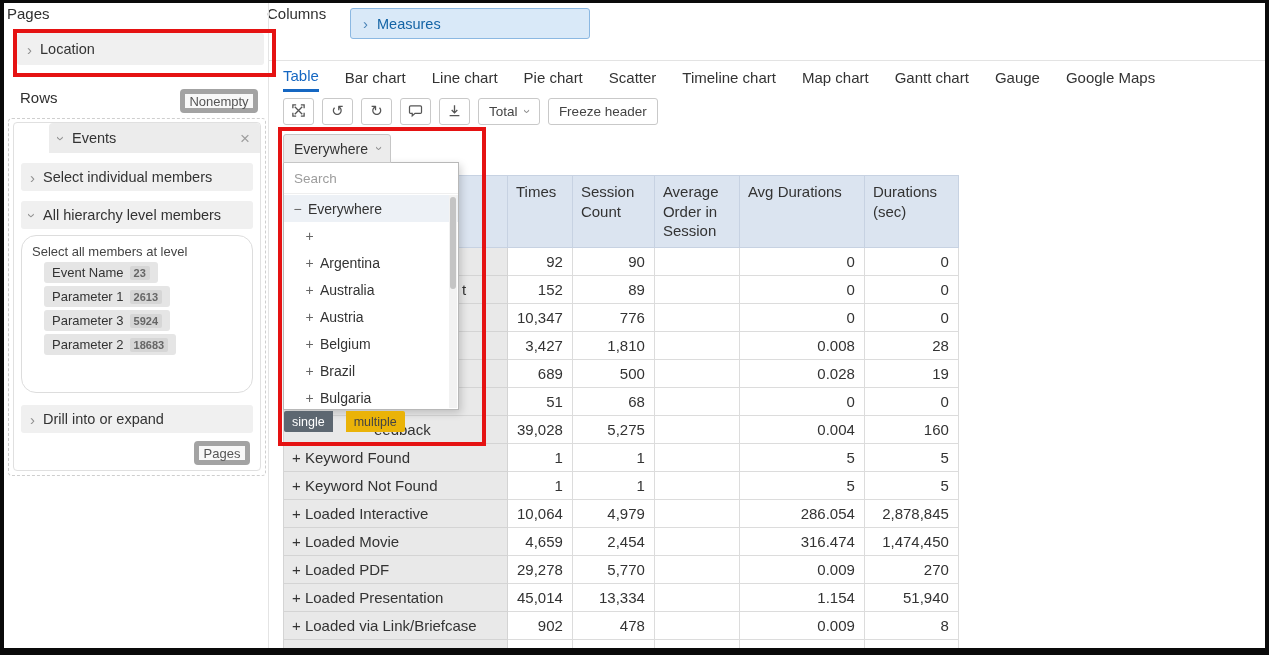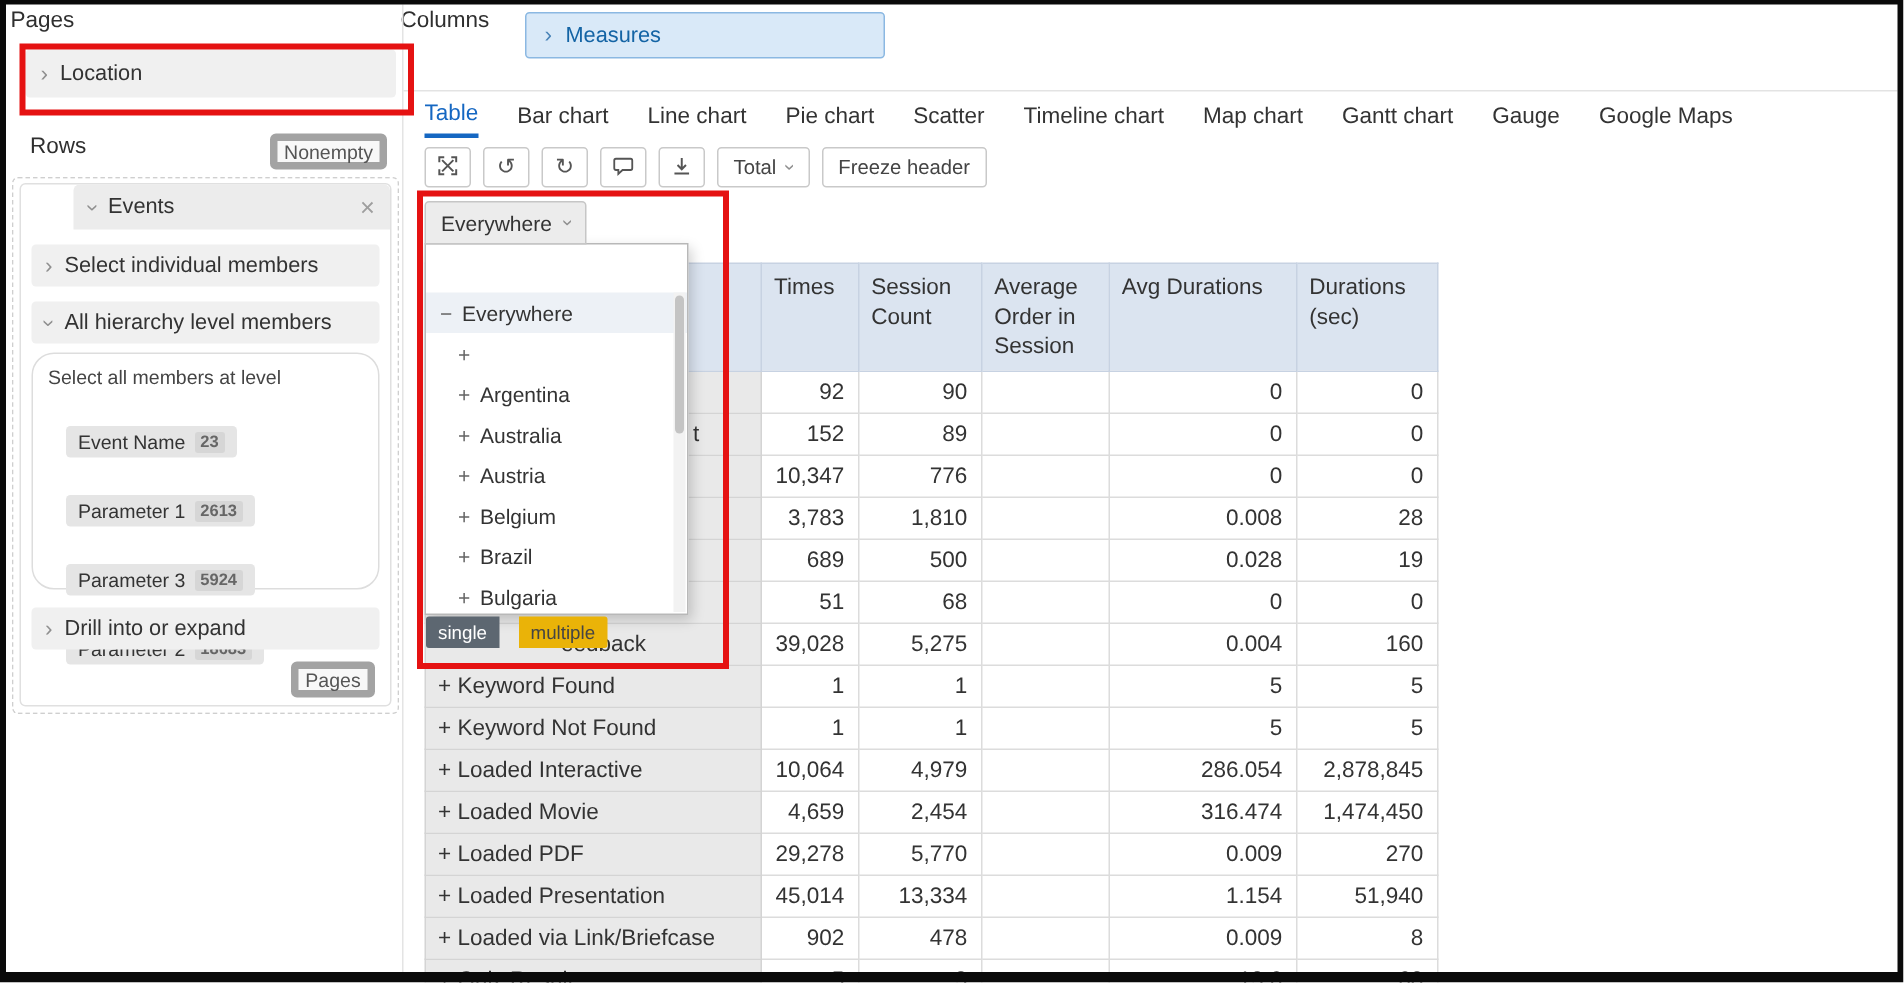--- a/index.html
+++ b/index.html
@@ -27,21 +27,21 @@
                   border:1px solid #e0e0e0; border-radius:4px; z-index:3; }
   #events-header { position:absolute; top:0; left:0; right:0; height:30px; background:#ececec;
                    border-radius:4px 4px 0 0; display:flex; align-items:center; padding:0 10px;
                    font-size:14.5px; gap:8px; box-sizing:border-box;margin-left:35px; }
   #events-close { margin-left:auto; color:#9e9e9e; font-size:17px; line-height:1; }
   #select-individual { position:absolute; left:7px; top:40px; width:232px; height:28px; padding-left:9px; }
   #all-hierarchy     { position:absolute; left:7px; top:78px; width:232px; height:28px; padding-left:9px; }
   #members-box { position:absolute; left:7px; top:112px; width:232px; height:158px; border:1px solid #ddd;
                  border-radius:15px; background:#fff; padding:8px 10px; box-sizing:border-box;
                  font-size:13px; color:#444; }
-  .chip-line { margin-top:25px;padding-left:12px; }
+  .chip-line { margin-top:3px;padding-left:12px; }
   .chip { display:inline-flex; align-items:center; background:#e5e5e5; border-radius:3px;
           padding:3px 8px; font-size:13px; color:#333; gap:6px; }
   .chip-count { font-size:11px; color:#666; background:#d6d6d6; border-radius:2px; padding:1px 4px;font-weight:bold; }
   #drill-row { position:absolute; left:7px; top:282px; width:232px; height:28px; padding-left:9px; }
   #pages-btn { position:absolute; right:10px; top:318px; width:56px; height:24px; }
   
   #columns-label { left:267px; top:5px; }
   #measures-chip { left:350px; top:8px; width:240px; height:31px; background:#d9e9f8;
                    border:1px solid #8bb8e2; border-radius:3px; display:flex; align-items:center;
                    padding-left:12px; gap:9px; font-size:14.5px; color:#1464a5; box-sizing:border-box; }
@@ -138,21 +138,21 @@
       <tr class="datarow">
         <td class="rowhdr"></td>
         <td class="val">10,347</td>
         <td class="val">776</td>
         <td class="val"></td>
         <td class="val">0</td>
         <td class="val">0</td>
       </tr>
       <tr class="datarow">
         <td class="rowhdr"></td>
-        <td class="val">3,783</td>
+        <td class="val">3,427</td>
         <td class="val">1,810</td>
         <td class="val"></td>
         <td class="val">0.008</td>
         <td class="val">28</td>
       </tr>
       <tr class="datarow">
         <td class="rowhdr"></td>
         <td class="val">689</td>
         <td class="val">500</td>
         <td class="val"></td>
@@ -351,20 +351,21 @@
     <span>Freeze header</span>
   </button>
 </div>
 
 <div class="abs" id="everywhere-btn">
   <span>Everywhere</span>
   <span class="chev down" style="font-size:13px;">›</span>
 </div>
 
 <div class="abs" id="dropdown-panel">
+  <input id="dd-search" type="text" placeholder="Search" style="">
   <div id="dd-list">
       <div class="dd-item selected">
         <span class="dd-prefix">−</span>
         <span>Everywhere</span>
       </div>
       <div class="dd-item indent">
         <span class="dd-prefix">+</span>
         <span></span>
       </div>
       <div class="dd-item indent">

